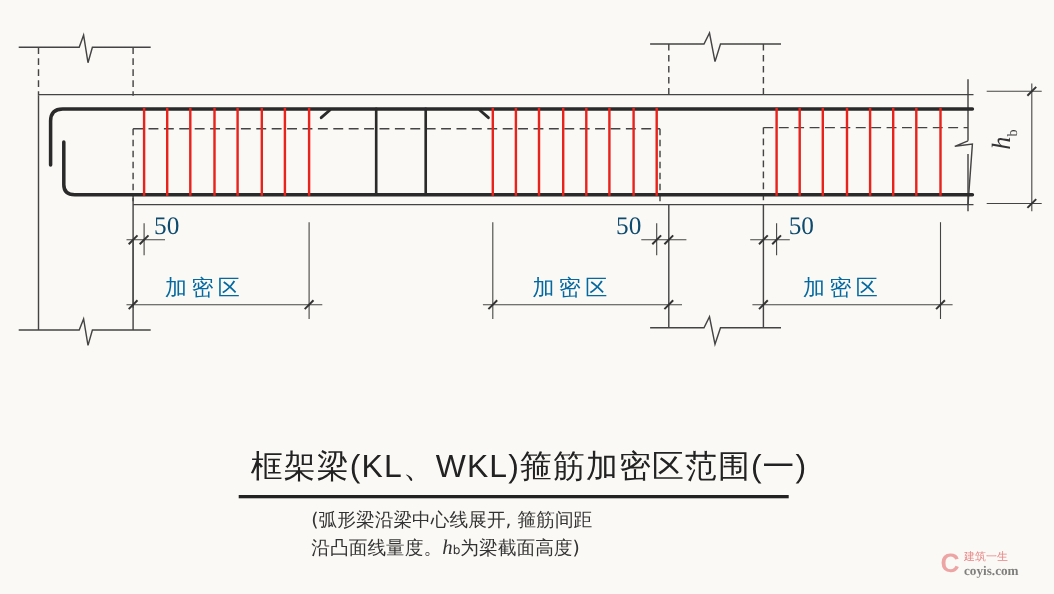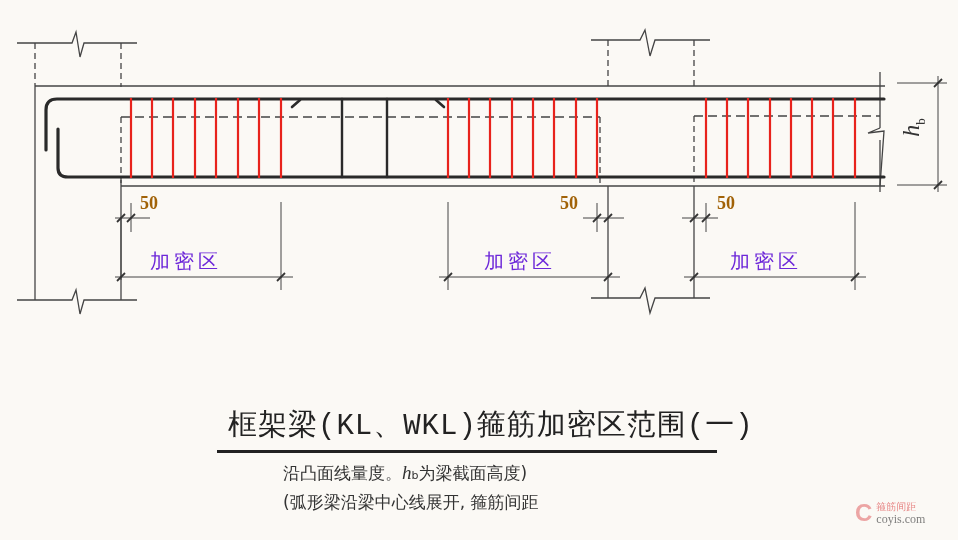--- a/index.html
+++ b/index.html
@@ -6,66 +6,65 @@
     body {
       width: 958px; height: 540px; overflow: hidden;
       background: #fbf9f5;
       font-family: "DejaVu Serif", "Liberation Serif", serif;
       color: #2a2a2a;
       position: relative;
     }
     #drawing { position: absolute; left: 0; top: 0; }
     .zone-label {
       position: absolute; font-size: 20px; letter-spacing: 4px;
-      font-family: "DejaVu Sans", "Liberation Sans", sans-serif; color: #6d28d9;
+      font-family: "DejaVu Sans", "Liberation Sans", sans-serif; color: #0369a1;
     }
     .dim-50 {
-      position: absolute; font-size: 18px; color: #a16207;
+      position: absolute; font-size: 23px; color: #0c4a6e;
       font-family: "Liberation Serif", "DejaVu Serif", serif;
-      font-weight: bold;
     }
     .hb-label {
       position: absolute; left: 904px; top: 112px;
       font-family: "Liberation Serif", "DejaVu Serif", serif;
       font-style: italic; font-size: 24px; color: #333;
       transform: rotate(-90deg); transform-origin: center;
     }
     .hb-label sub { font-size: 13px; font-style: normal; }
     .note {
       position: absolute; left: 156px; top: 336px;
       font-size: 17px; line-height: 27px; color: #333;
       font-family: "DejaVu Sans", "Liberation Sans", sans-serif;
     }
     .note .row2 { padding-left: 91px; }
     .note i { font-family: "Liberation Serif", serif; font-size: 19px; }
     .note small { font-size: 11px; }
     .title {
       position: absolute; left: 228px; top: 405px;
       font-size: 29px; color: #222; letter-spacing: 1px;
-      font-family: Liberation Mono, monospace;
+      font-family: Liberation Sans, sans-serif;
     }
     .title-underline {
       position: absolute; left: 217px; top: 450px; width: 500px; height: 3px;
       background: #222;
     }
     .subtitle {
       position: absolute; left: 283px; top: 460px;
       font-size: 17px; line-height: 26px; color: #333;
       font-family: "DejaVu Sans", "Liberation Sans", sans-serif;
     }
     .subtitle i { font-family: "Liberation Serif", serif; font-size: 19px; }
     .subtitle small { font-size: 11px; }
     .watermark {
       position: absolute; left: 855px; top: 499px; opacity: 0.75;
       display: flex; align-items: center; gap: 4px;
     }
     .wm-logo { font-size: 24px; color: #e88a8a; font-family: "Liberation Sans", sans-serif; font-weight: bold; }
     .wm-text { display: flex; flex-direction: column; line-height: 13px; }
     .wm-cn { font-size: 10px; color: #e06060; font-family: "DejaVu Sans", sans-serif; }
-    .wm-url { font-size: 12px; color: #555; font-family: "Liberation Serif", serif; }
+    .wm-url { font-size: 12px; color: #555; font-family: "Liberation Serif", serif; font-weight: bold; }
   </style>
 </head>
 <body>
 
 <svg id="drawing" width="958" height="540" viewBox="0 0 958 540" xmlns="http://www.w3.org/2000/svg">
   <g stroke="#444" stroke-width="1.3" fill="none">
 
     <polyline points="17,43 72,43 76,32 80,57 84,43 137,43"></polyline>
 
     <line x1="35" y1="43" x2="35" y2="87" stroke-dasharray="6,4"></line>
@@ -188,23 +187,23 @@
 
 <span class="hb-label"><span>h</span><sub>b</sub></span>
 
 <div class="note">
 </div>
 
 <div class="title">框架梁(KL、WKL)箍筋加密区范围(一)</div>
 <div class="title-underline"></div>
 
 <div class="subtitle">
+  <div>(弧形梁沿梁中心线展开, 箍筋间距</div>
   <div><span>沿凸面线量度。</span><i>h</i><small>b</small><span>为梁截面高度)</span></div>
-  <div>(弧形梁沿梁中心线展开, 箍筋间距</div>
 </div>
 
 <div class="watermark">
   <span class="wm-logo">C</span>
   <span class="wm-text">
-    <span class="wm-cn">箍筋间距</span>
+    <span class="wm-cn">建筑一生</span>
     <span class="wm-url">coyis.com</span>
   </span>
 </div>
 
 </body></html>

